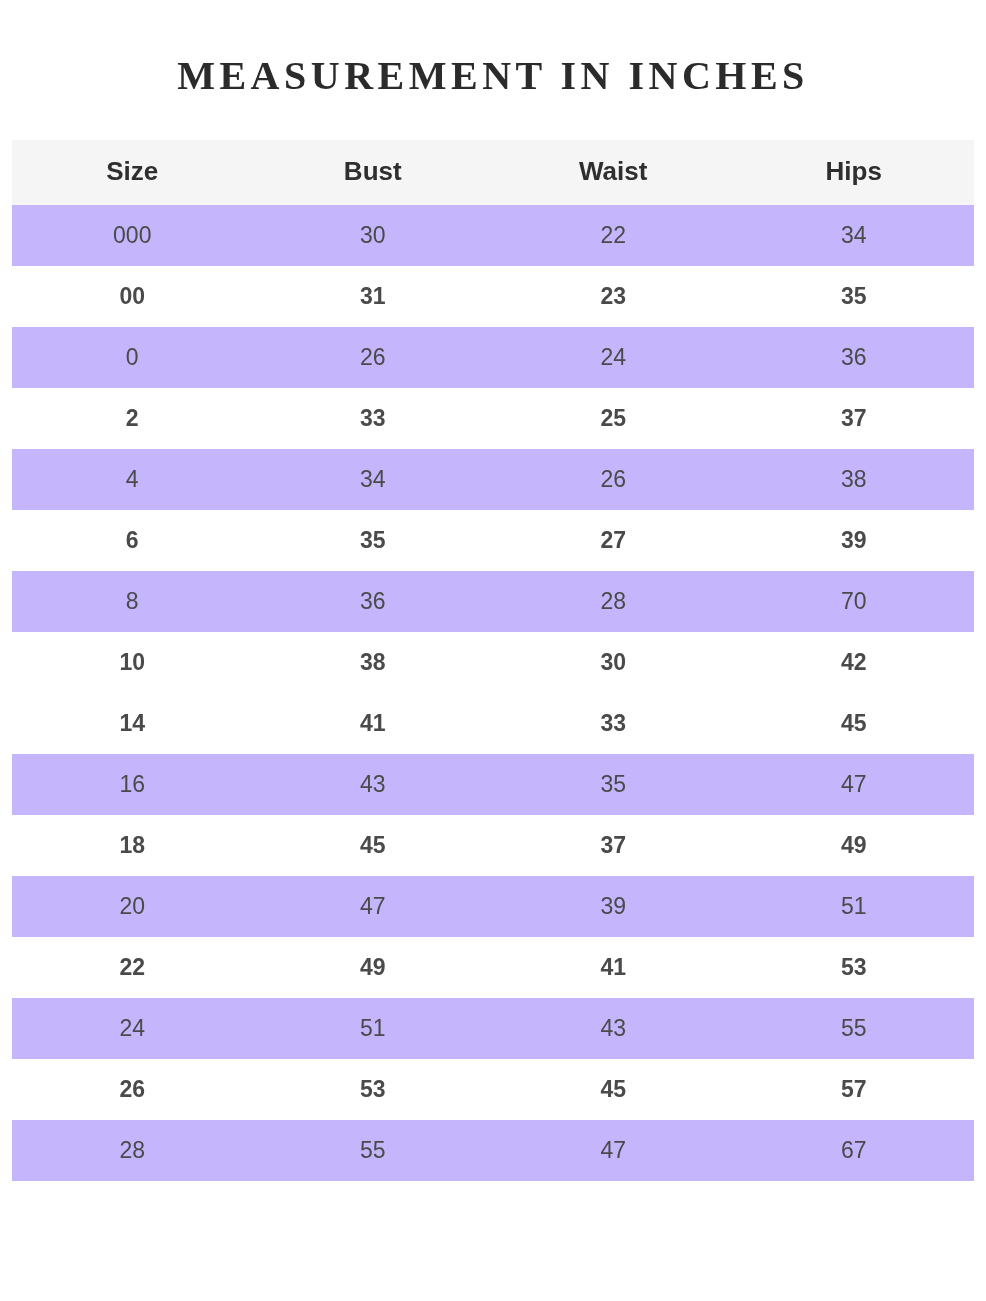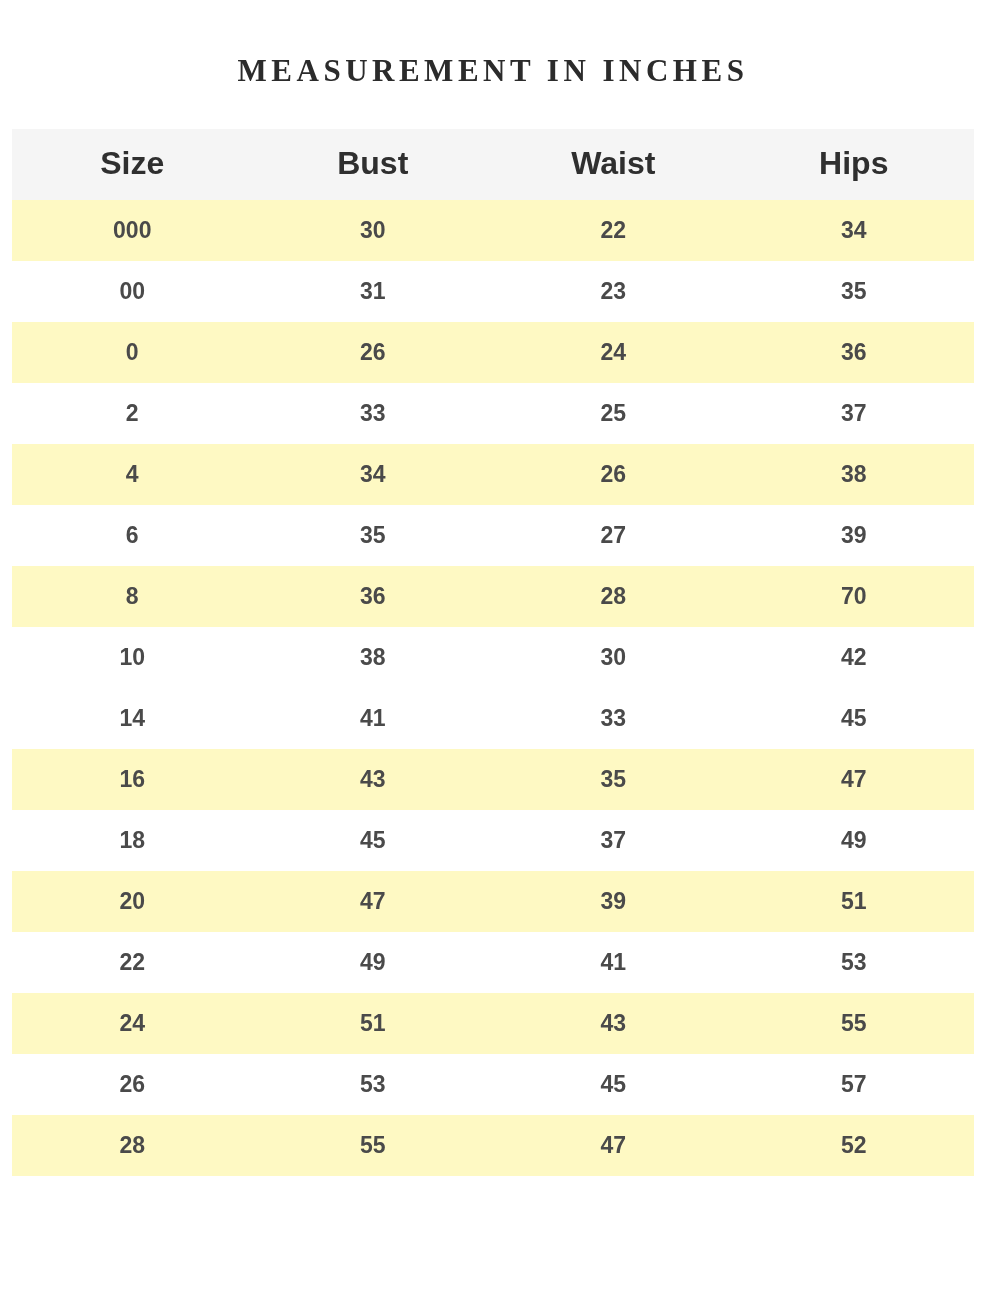--- a/index.html
+++ b/index.html
@@ -20,62 +20,61 @@
     height: 1301px;
     box-sizing: border-box;
     padding: 0;
     background: #ffffff;
   }
 
   .title {
     text-align: center;
     font-family: "Liberation Serif", serif;
     font-weight: bold;
-    font-size: 31px;
+    font-size: 40px;
     letter-spacing: 4.5px;
     color: #2b2b2b;
     padding-top: 52px;
     padding-bottom: 0;
     margin: 0;
     line-height: 1.2;
   }
 
   .table-wrap {
     margin-top: 40px;
     padding: 0 12px;
   }
 
   table.size-table {
     width: 100%;
     border-collapse: collapse;
     table-layout: fixed;
   }
 
   table.size-table thead th {
-    font-size: 32px;
+    font-size: 26px;
     font-weight: bold;
     color: #2f2f2f;
     padding: 16px 0 18px 0;
     text-align: center;
     background: #f5f5f5;
     border: none;
   }
 
   table.size-table tbody td {
     font-size: 23px;
     font-weight: normal;
     color: #4a4a4a;
     text-align: center;
     padding: 17px 0 17px 0;
     border: none;
   }
 
   table.size-table tbody tr.odd td {
-    background: #fef9c3;
-    font-weight: bold;
+    background: #c4b5fd;
   }
   table.size-table tbody tr.even td {
     background: #ffffff;
     font-weight: bold;
   }
 </style>
 </head>
 <body>
 
 <div class="page">
@@ -180,19 +179,19 @@
           <tr class="even">
             <td>26</td>
             <td>53</td>
             <td>45</td>
             <td>57</td>
           </tr>
           <tr class="odd">
             <td>28</td>
             <td>55</td>
             <td>47</td>
-            <td>52</td>
+            <td>67</td>
           </tr>
         </tbody>
     </table>
   </div>
 
 </div>
 
 </body></html>

